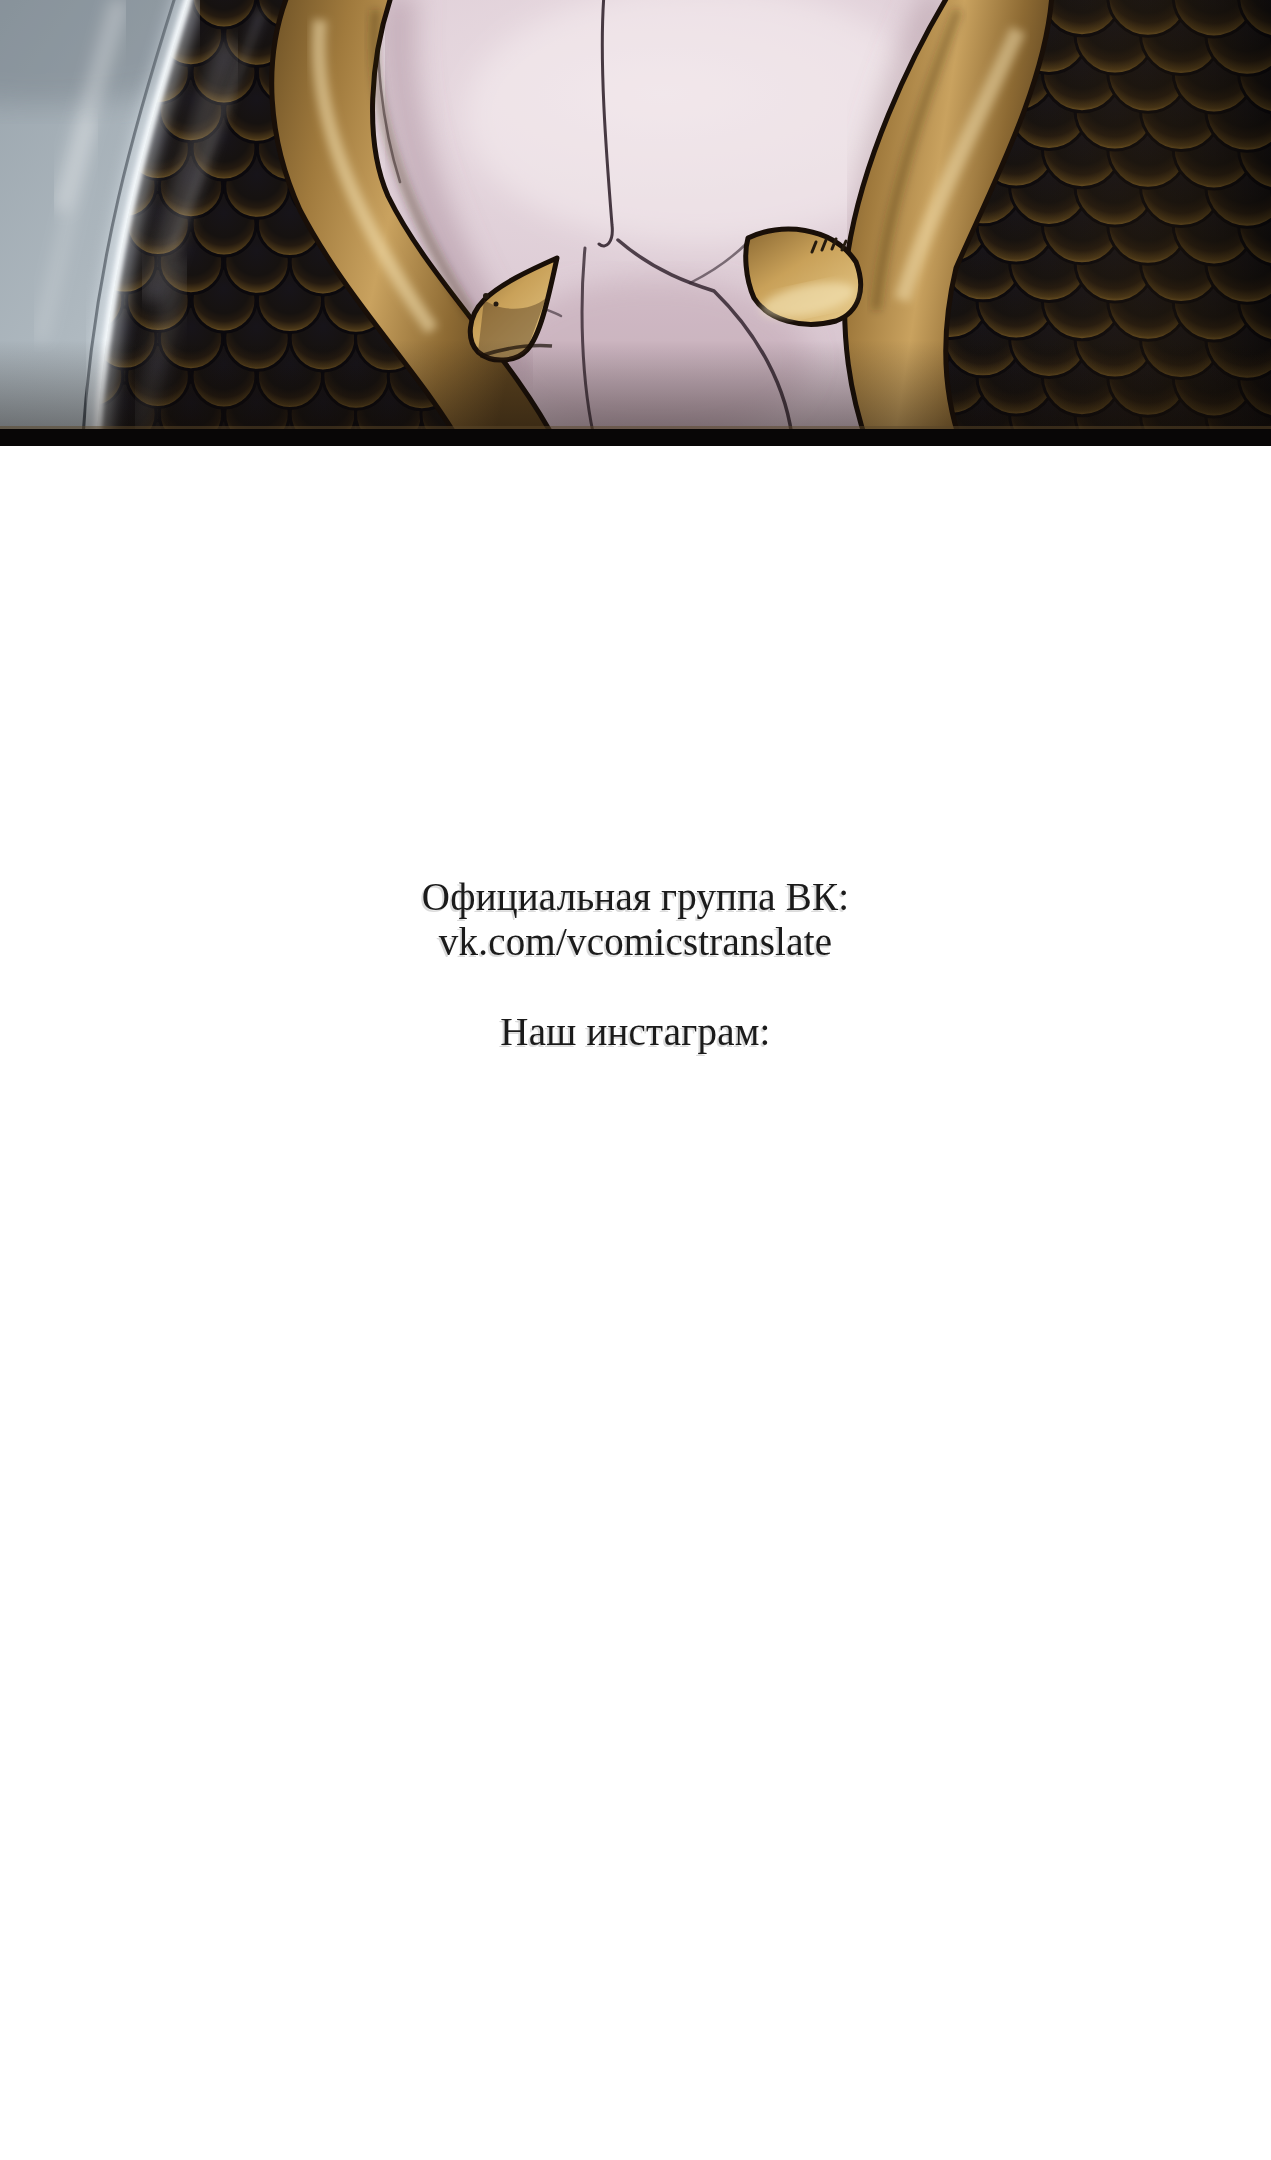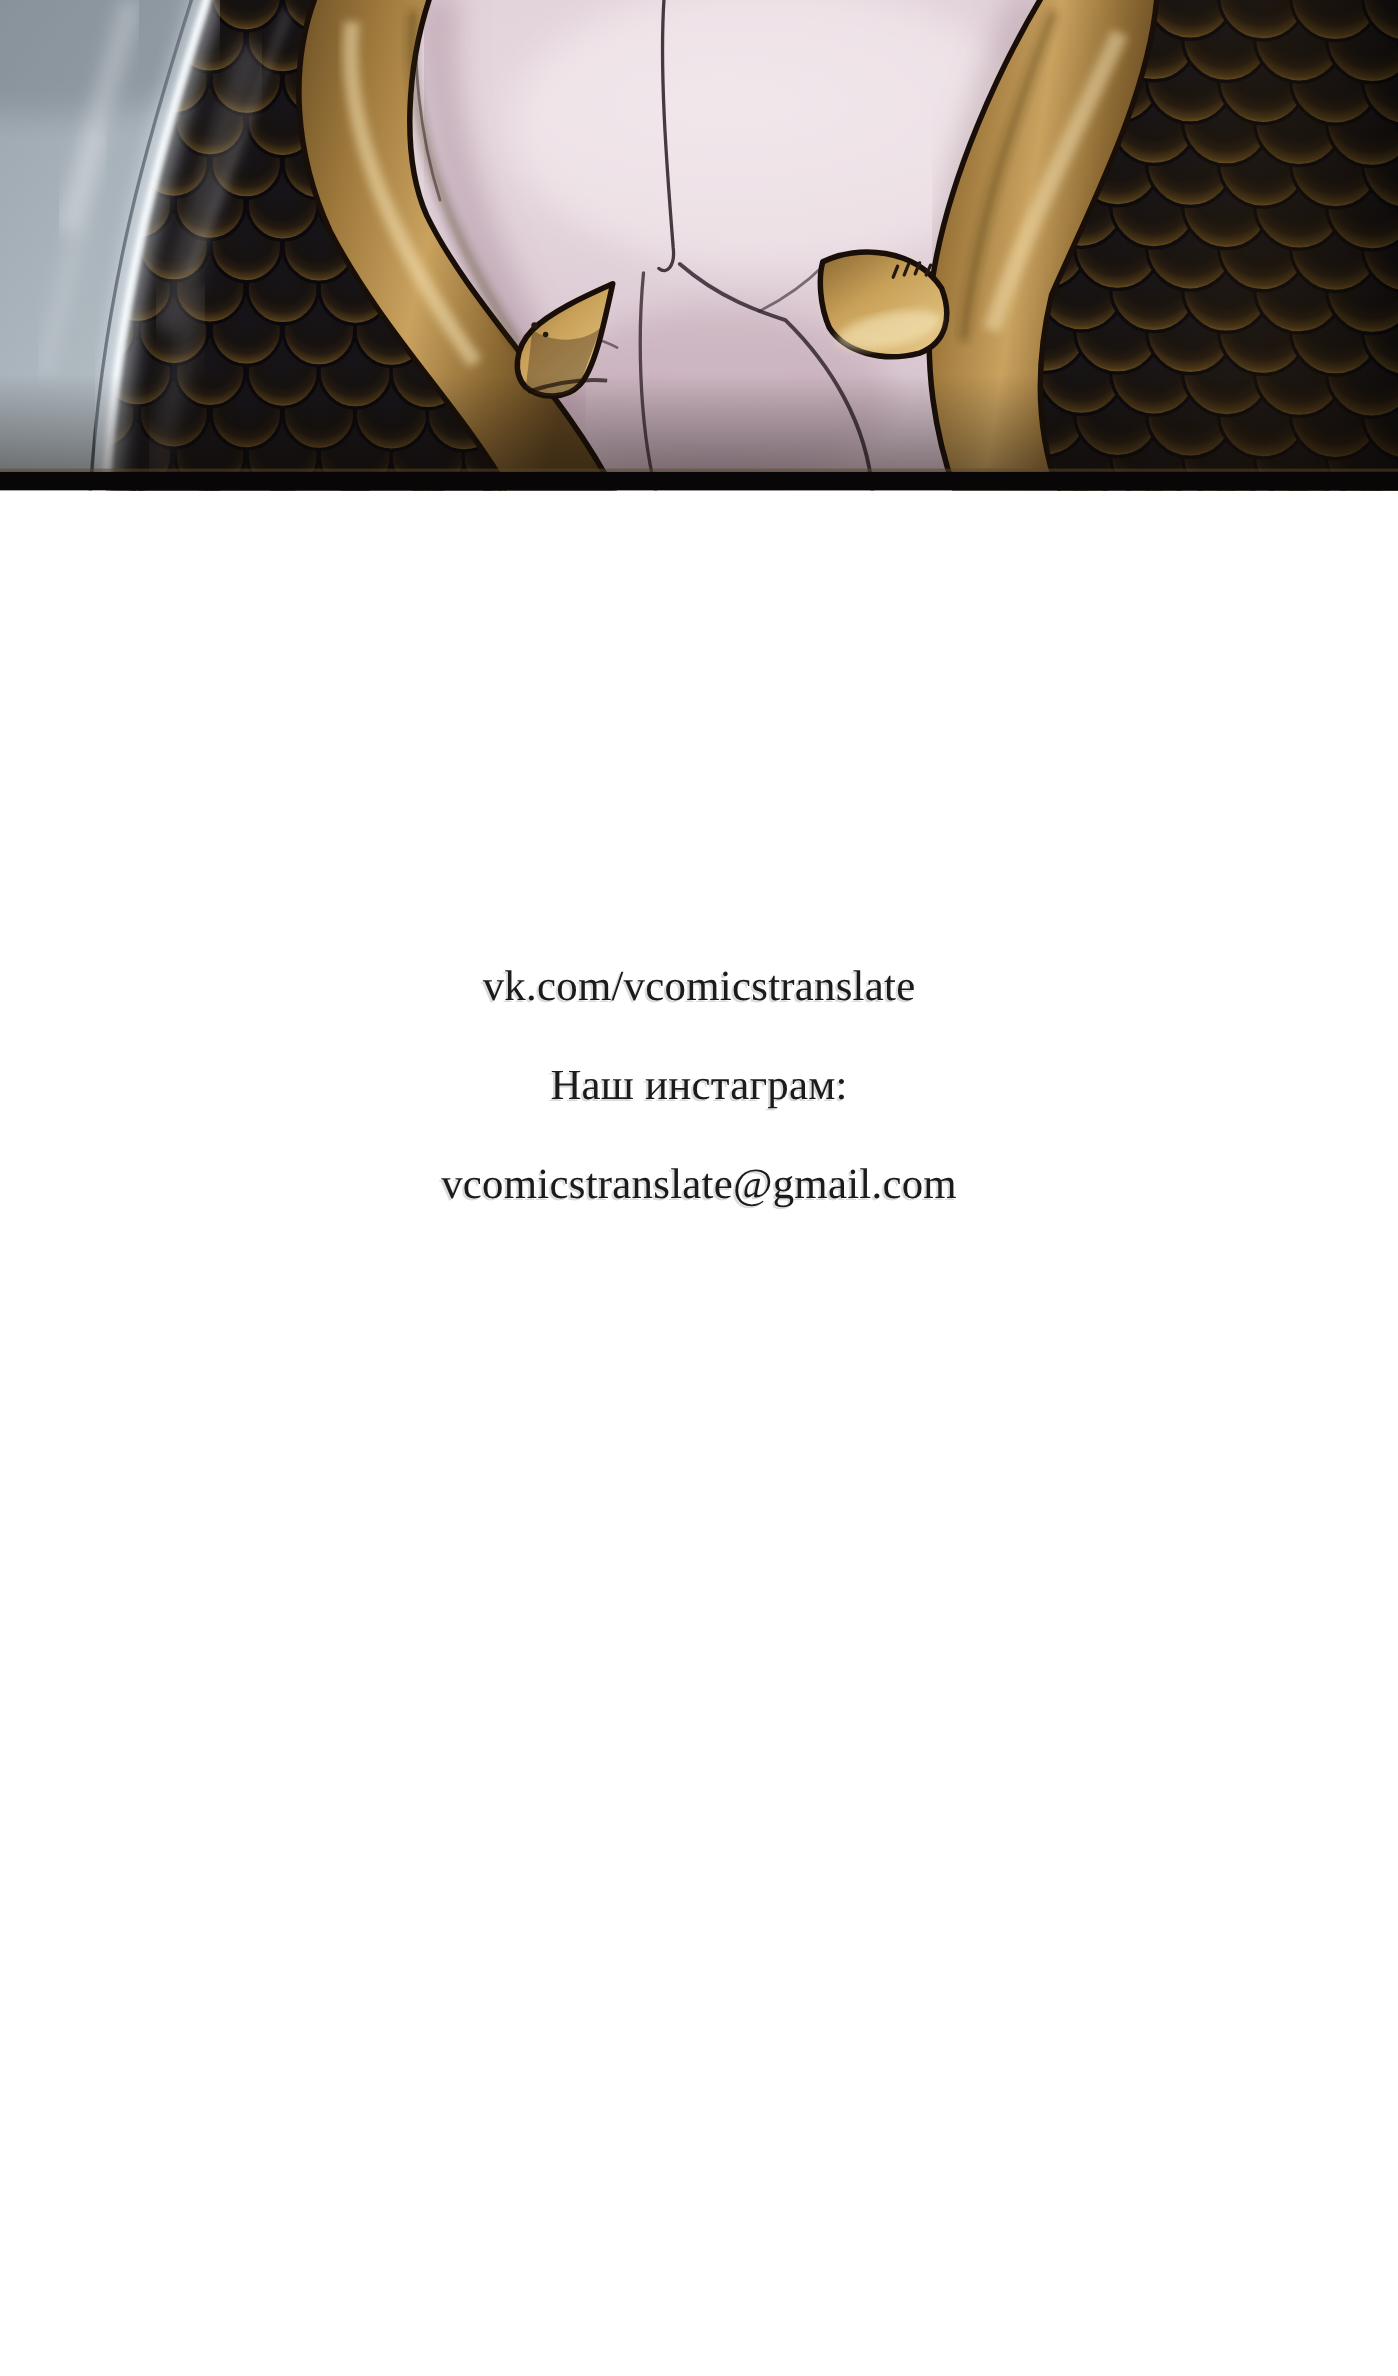--- a/index.html
+++ b/index.html
@@ -466,23 +466,23 @@
       <g>
         <rect x="0" y="340" width="1271" height="89" fill="url(#botShade)"></rect>
         <rect x="0" y="426" width="1271" height="3" fill="rgba(90,70,40,0.5)"></rect>
         <rect x="0" y="429" width="1271" height="17" fill="var(--bottom-bar, #080606)"></rect>
       </g>
     </svg>
   </div>
 
   <section class="credits">
     <div class="credit-block">
+      <div class="credit-line">Официальная группа ВК:</div>
       <div class="credit-line">vk.com/vcomicstranslate</div>
     </div>
     <div class="credit-block">
       <div class="credit-line">Наш инстаграм:</div>
     </div>
     <div class="credit-block">
-      <div class="credit-line">vcomicstranslate@gmail.com</div>
     </div>
   </section>
 
 </div>
 
 </body></html>

